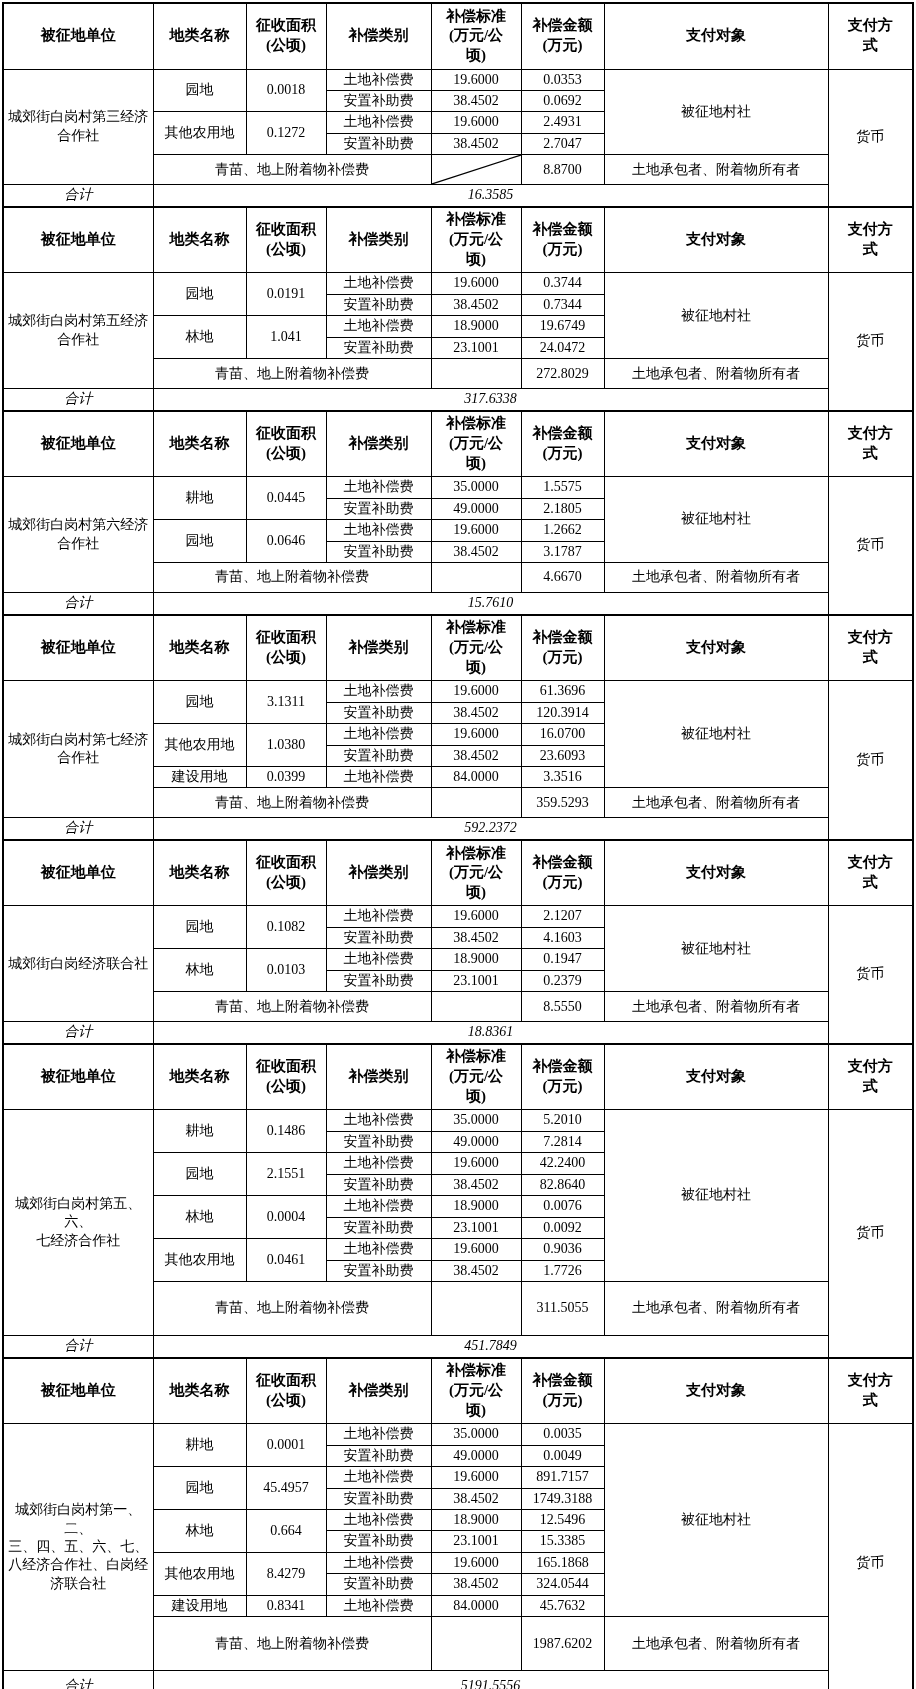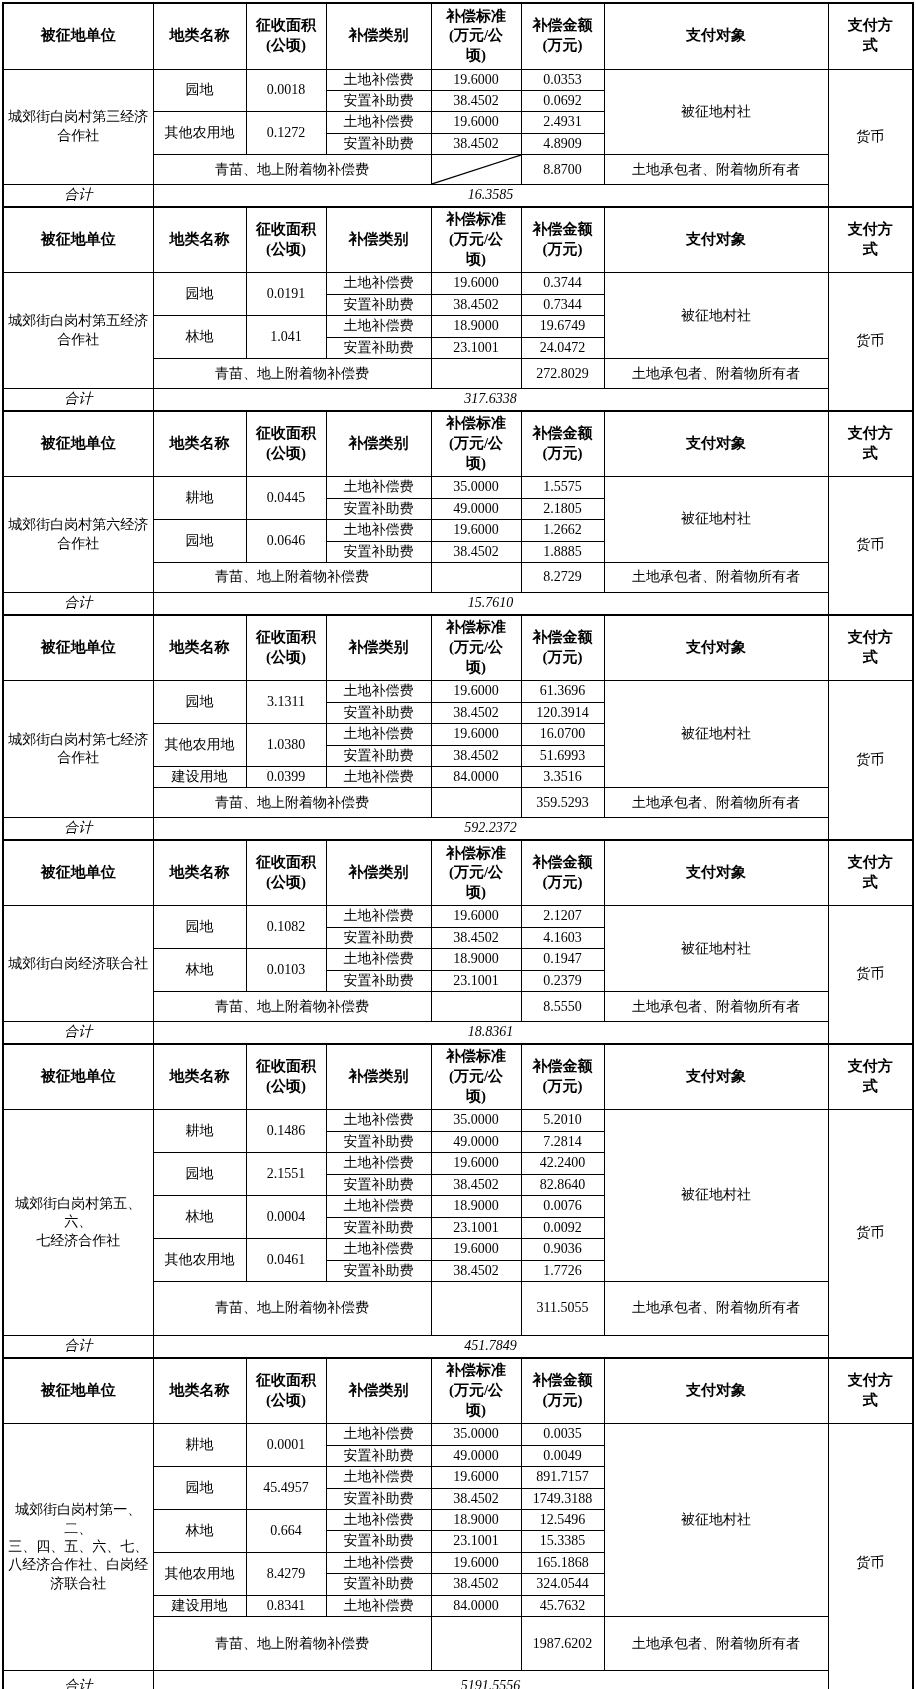--- a/index.html
+++ b/index.html
@@ -103,21 +103,21 @@
         <tr class="data-row">
           <td rowspan="2">其他农用地</td>
           <td class="num" rowspan="2">0.1272</td>
           <td>土地补偿费</td>
           <td class="num">19.6000</td>
           <td class="num">2.4931</td>
         </tr>
         <tr class="data-row">
           <td>安置补助费</td>
           <td class="num">38.4502</td>
-          <td class="num">4.8909</td>
+          <td class="num">2.7047</td>
         </tr>
         <tr class="green-row">
           <td colspan="3">青苗、地上附着物补偿费</td>
           <td class="slash-cell">
             <svg viewBox="0 0 100 100" preserveAspectRatio="none">
               <line x1="0" y1="100" x2="100" y2="0" stroke="#000000" stroke-width="1.2" vector-effect="non-scaling-stroke"></line>
             </svg>
           </td>
           <td class="num">8.8700</td>
           <td>土地承包者、附着物所有者</td>
@@ -213,26 +213,26 @@
         <tr class="data-row">
           <td rowspan="2">园地</td>
           <td class="num" rowspan="2">0.0646</td>
           <td>土地补偿费</td>
           <td class="num">19.6000</td>
           <td class="num">1.2662</td>
         </tr>
         <tr class="data-row">
           <td>安置补助费</td>
           <td class="num">38.4502</td>
-          <td class="num">1.8885</td>
+          <td class="num">3.1787</td>
         </tr>
         <tr class="green-row">
           <td colspan="3">青苗、地上附着物补偿费</td>
           <td></td>
-          <td class="num">8.2729</td>
+          <td class="num">4.6670</td>
           <td>土地承包者、附着物所有者</td>
         </tr>
         <tr class="total-row">
           <td>合计</td>
           <td class="num" colspan="6">15.7610</td>
         </tr>
         <tr class="header-row">
           <th class="ml">被征地单位</th>
           <th class="ml">地类名称</th>
           <th class="ml">征收面积
@@ -266,21 +266,21 @@
         <tr class="data-row">
           <td rowspan="2">其他农用地</td>
           <td class="num" rowspan="2">1.0380</td>
           <td>土地补偿费</td>
           <td class="num">19.6000</td>
           <td class="num">16.0700</td>
         </tr>
         <tr class="data-row">
           <td>安置补助费</td>
           <td class="num">38.4502</td>
-          <td class="num">51.6993</td>
+          <td class="num">23.6093</td>
         </tr>
         <tr class="data-row">
           <td rowspan="1">建设用地</td>
           <td class="num" rowspan="1">0.0399</td>
           <td>土地补偿费</td>
           <td class="num">84.0000</td>
           <td class="num">3.3516</td>
         </tr>
         <tr class="green-row">
           <td colspan="3">青苗、地上附着物补偿费</td>

